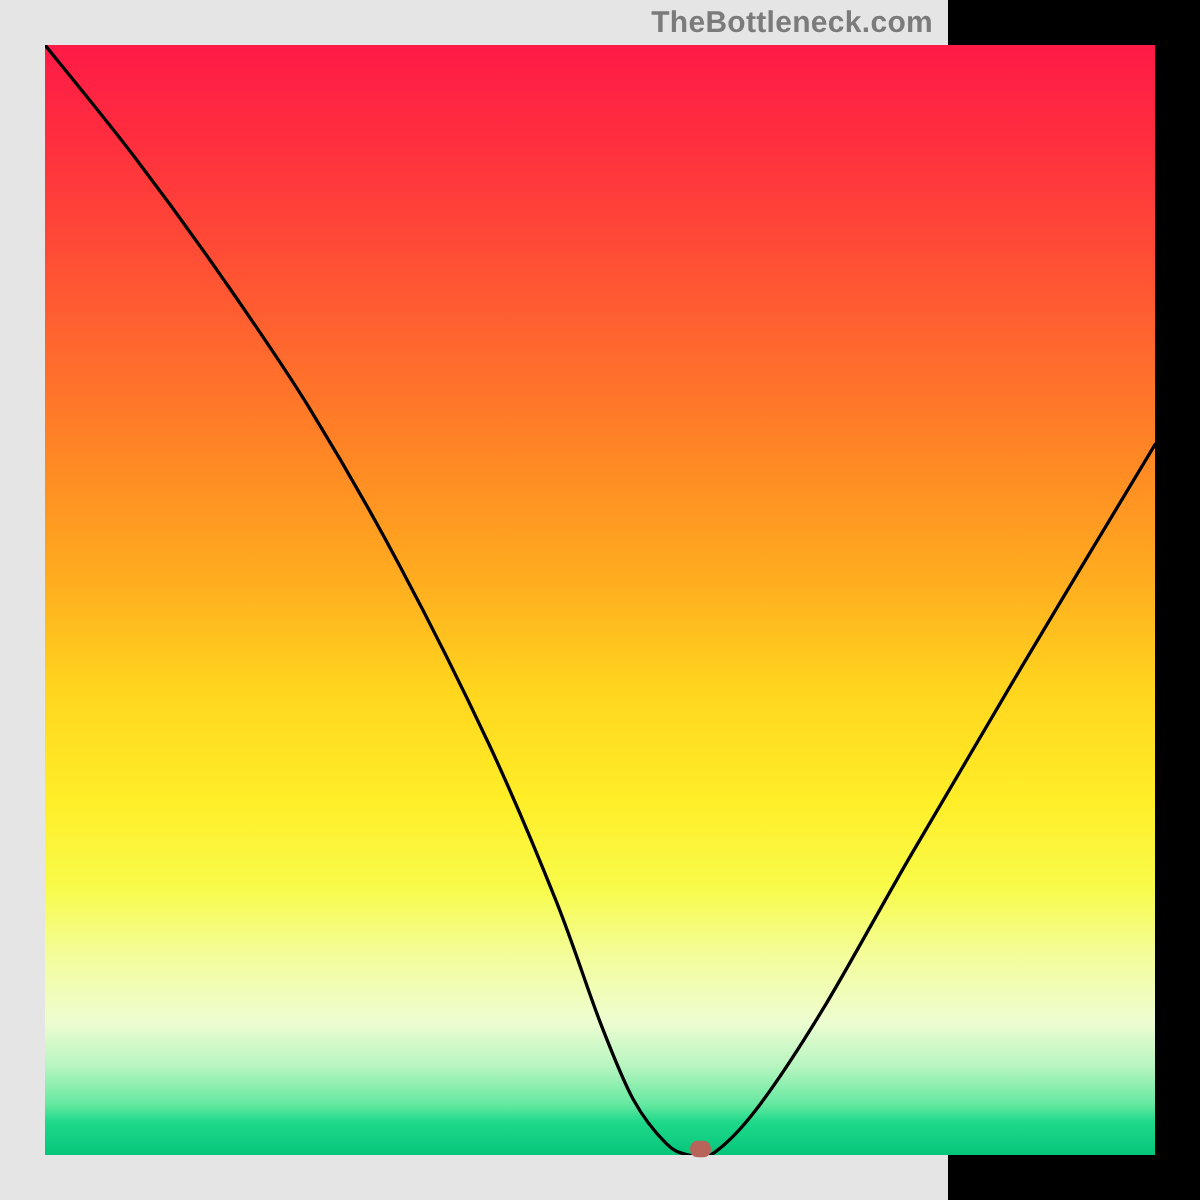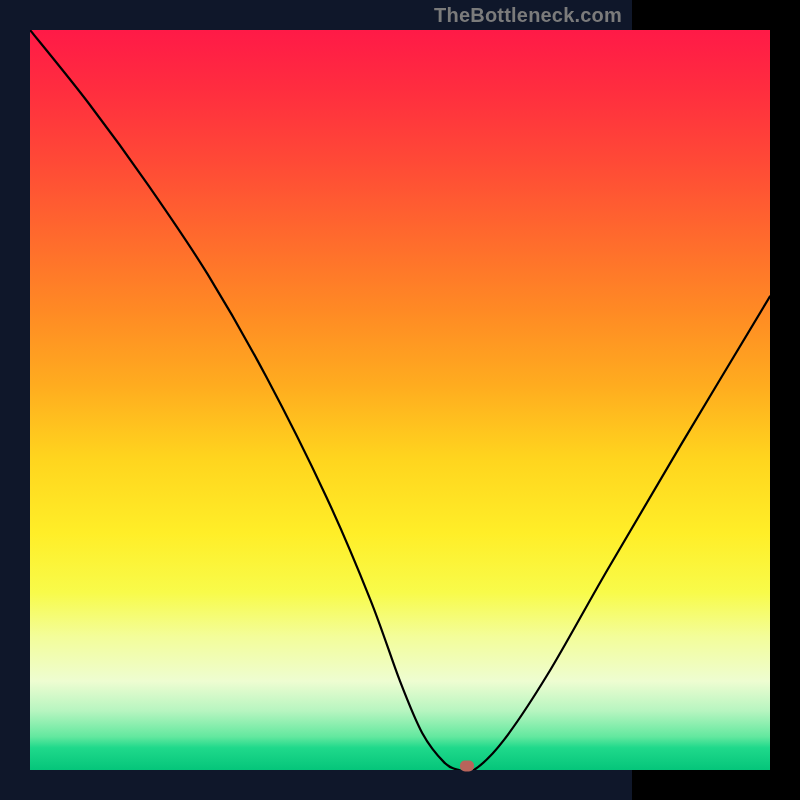--- a/index.html
+++ b/index.html
@@ -9,21 +9,21 @@
     height: 800px;
     background: #000;
     overflow: hidden;
   }
   .frame {
     position: absolute;
     left: 0;
     top: 0;
     width: 632px;
     height: 800px;
-    background: #0f172a;
+    background: #e5e5e5;
   }
   .plot {
     position: absolute;
     left: 30px;
     top: 30px;
     width: 740px;
     height: 740px;
     
     background: linear-gradient(
       to bottom,

